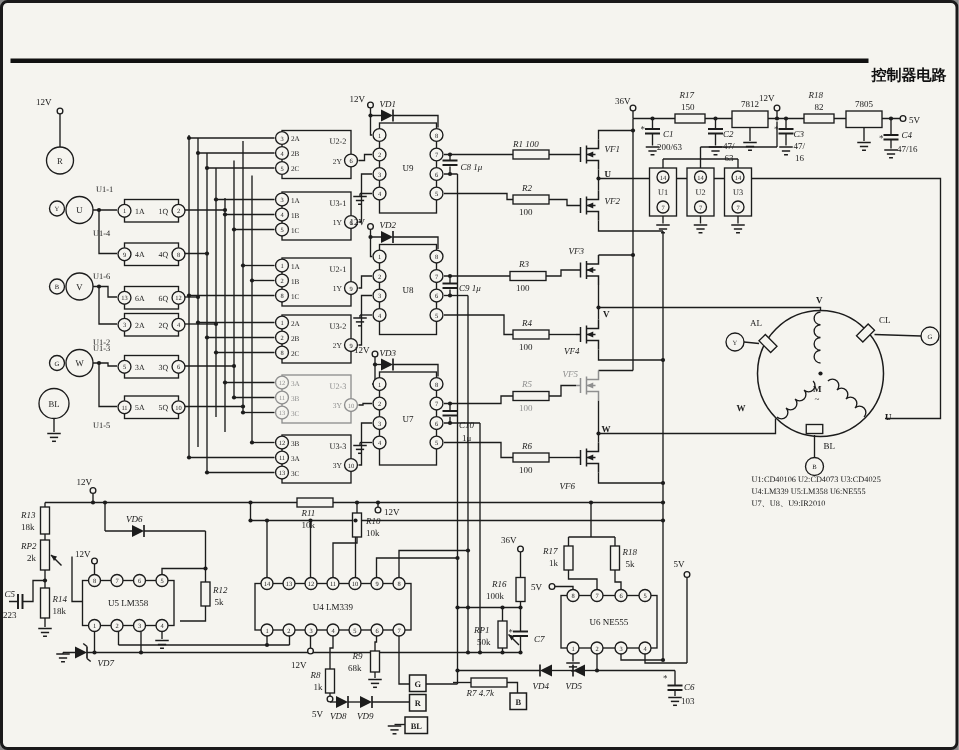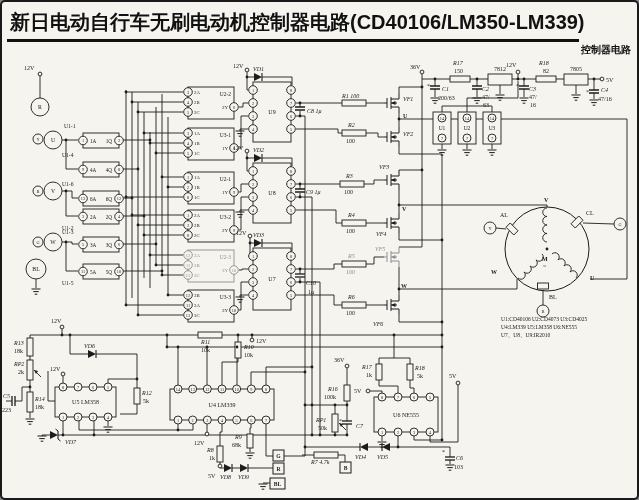--- a/index.html
+++ b/index.html
@@ -8,21 +8,20 @@
   .title{position:absolute;left:8px;top:7px;font:bold 20px "Liberation Sans",sans-serif;
          color:#111;white-space:nowrap;}
   .title-rule{position:absolute;left:5px;top:37px;width:572px;height:3px;background:#111;}
   .corner{position:absolute;right:6px;top:41px;font:bold 10px "Liberation Sans",sans-serif;color:#111;}
   svg{position:absolute;left:0;top:0;}
 </style>
 </head>
 <body>
 
 <div class="page">
-  <div class="title">新日电动自行车无刷电动机控制器电路(CD40106/LM350-LM339)</div>
   <div class="title-rule"></div>
   <div class="corner">控制器电路</div>
   <svg id="schem" width="639" height="500" viewBox="0 0 639 500">
       <polyline points="38,74 38,96" fill="none" stroke="#1c1c1c" stroke-width="0.9"></polyline>
       <polyline points="60,138 76,138" fill="none" stroke="#1c1c1c" stroke-width="0.9"></polyline>
       <polyline points="60,189 70,189 70,196 76,196" fill="none" stroke="#1c1c1c" stroke-width="0.9"></polyline>
       <polyline points="60,240 70,240 70,242 76,242" fill="none" stroke="#1c1c1c" stroke-width="0.9"></polyline>
       <polyline points="76,167 64,167 64,138" fill="none" stroke="#1c1c1c" stroke-width="0.9"></polyline>
       <polyline points="76,214 64,214 64,189" fill="none" stroke="#1c1c1c" stroke-width="0.9"></polyline>
       <polyline points="76,269 64,269 64,240" fill="none" stroke="#1c1c1c" stroke-width="0.9"></polyline>

